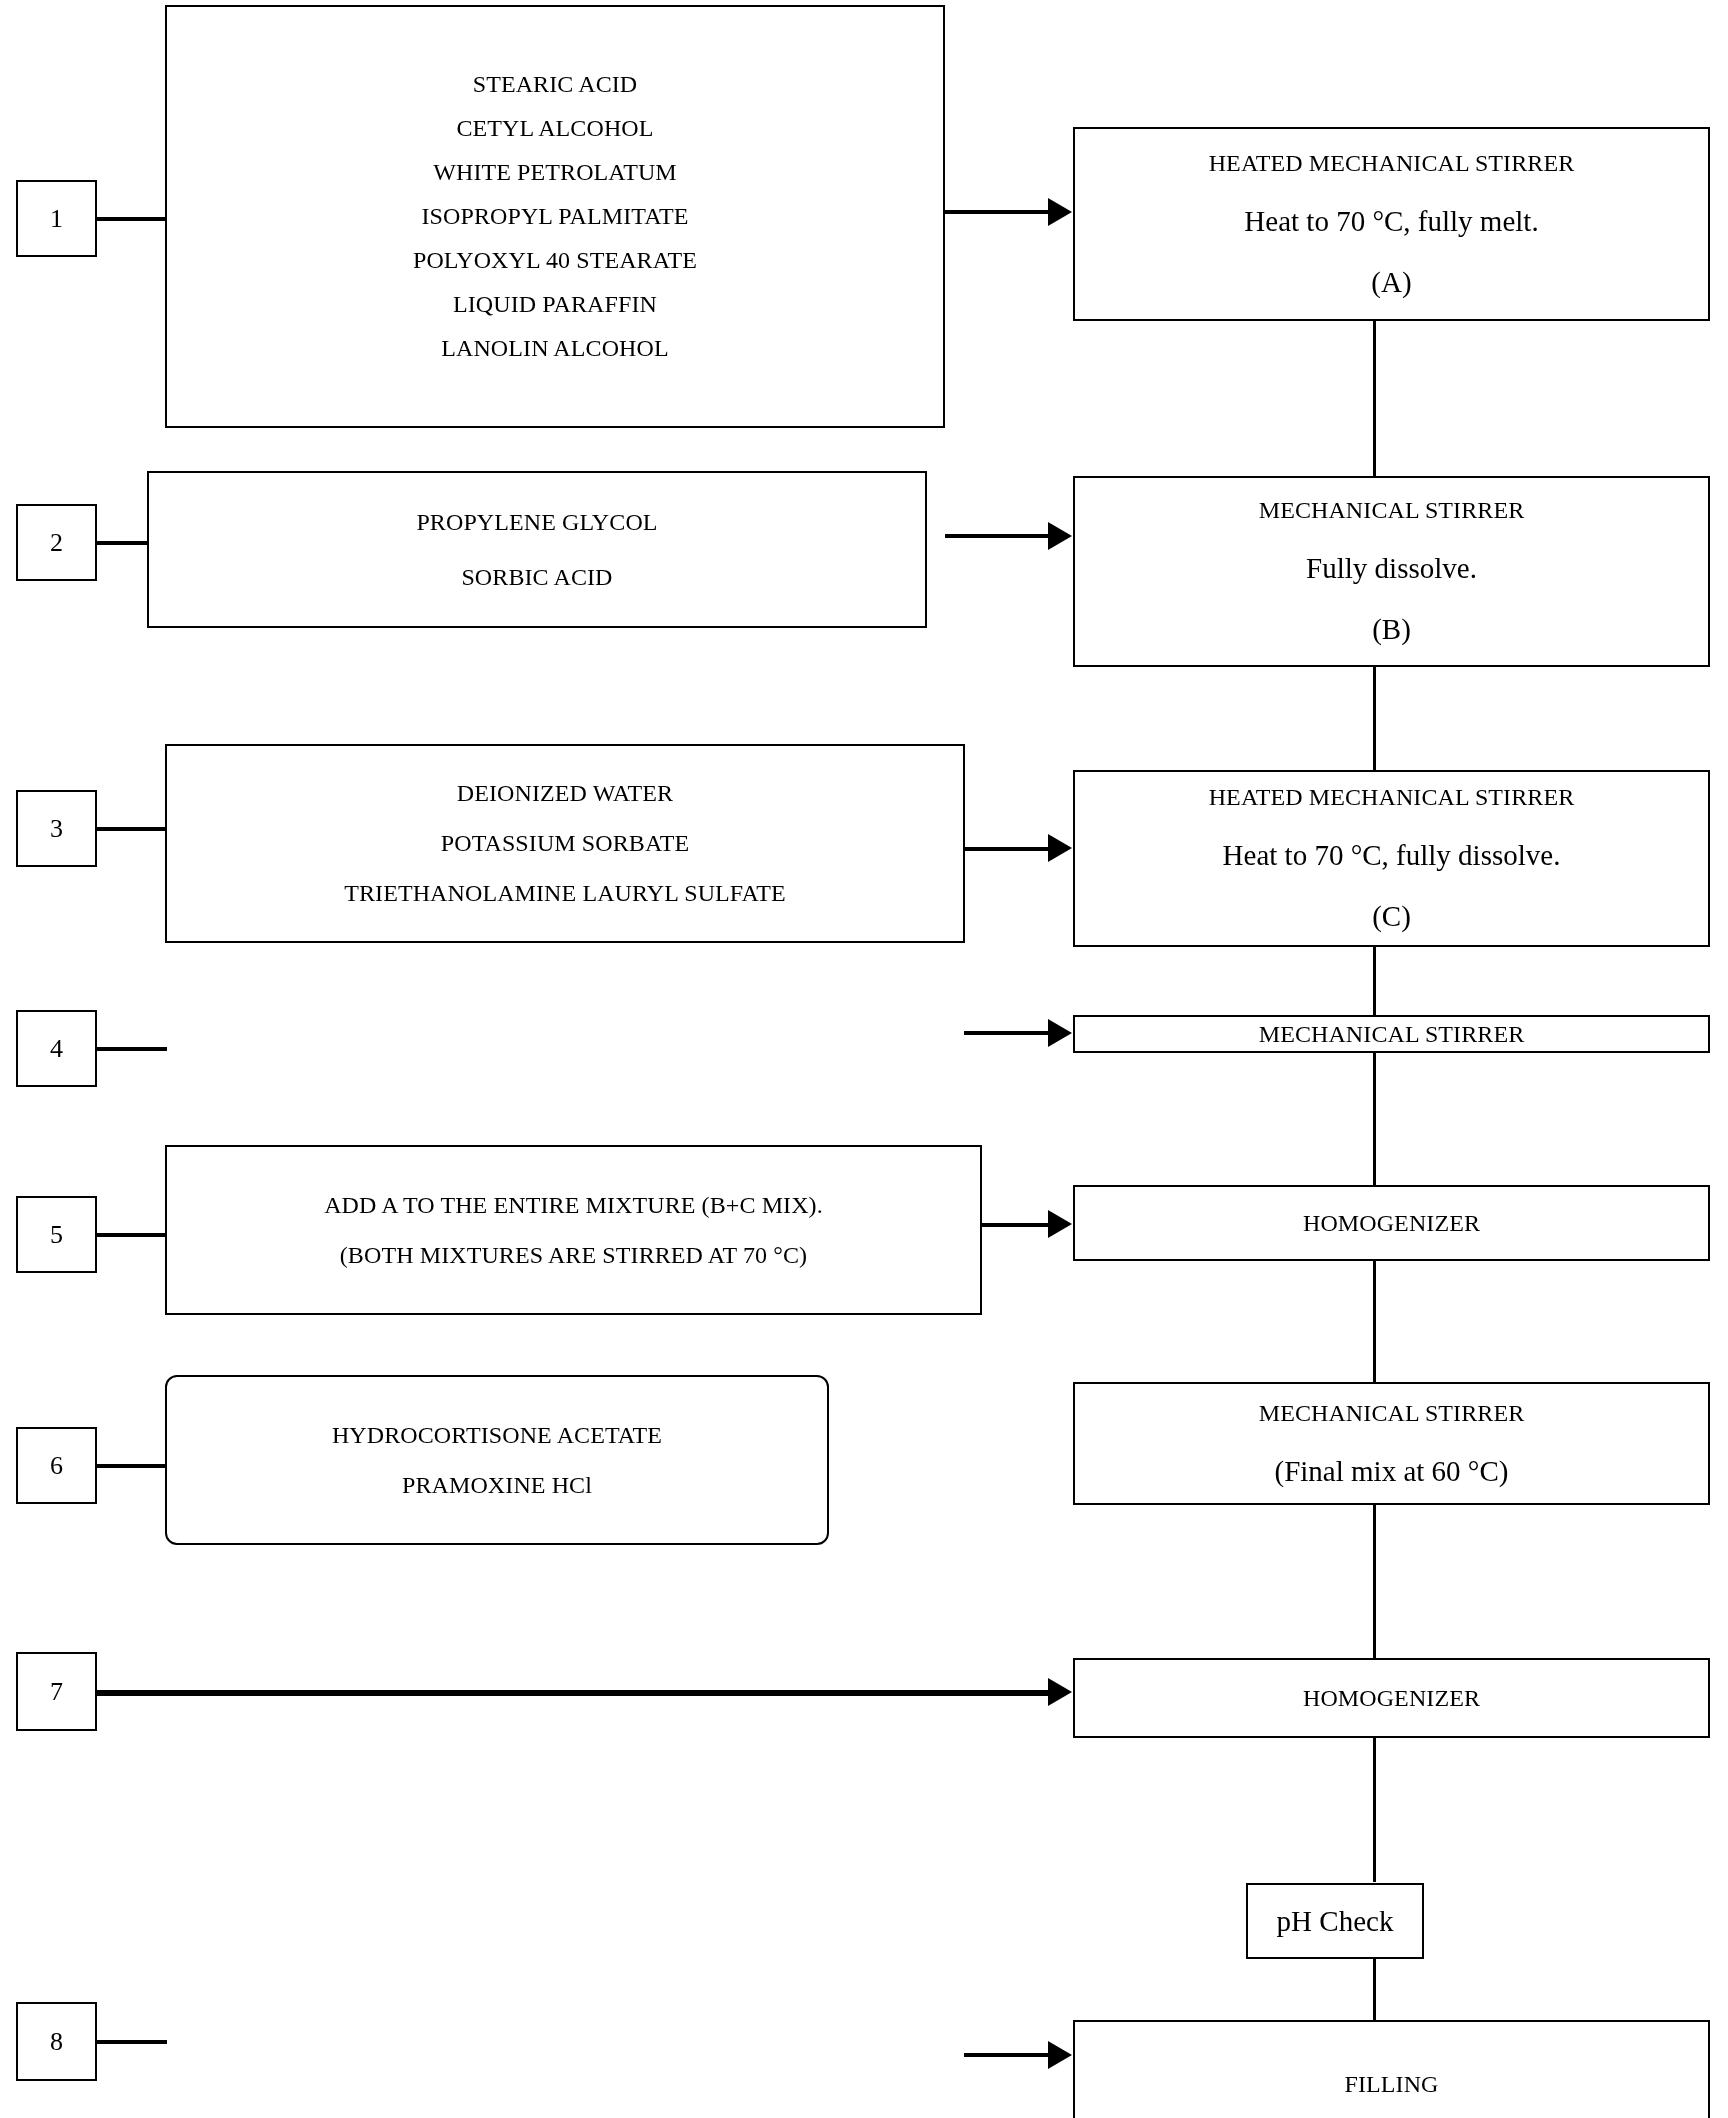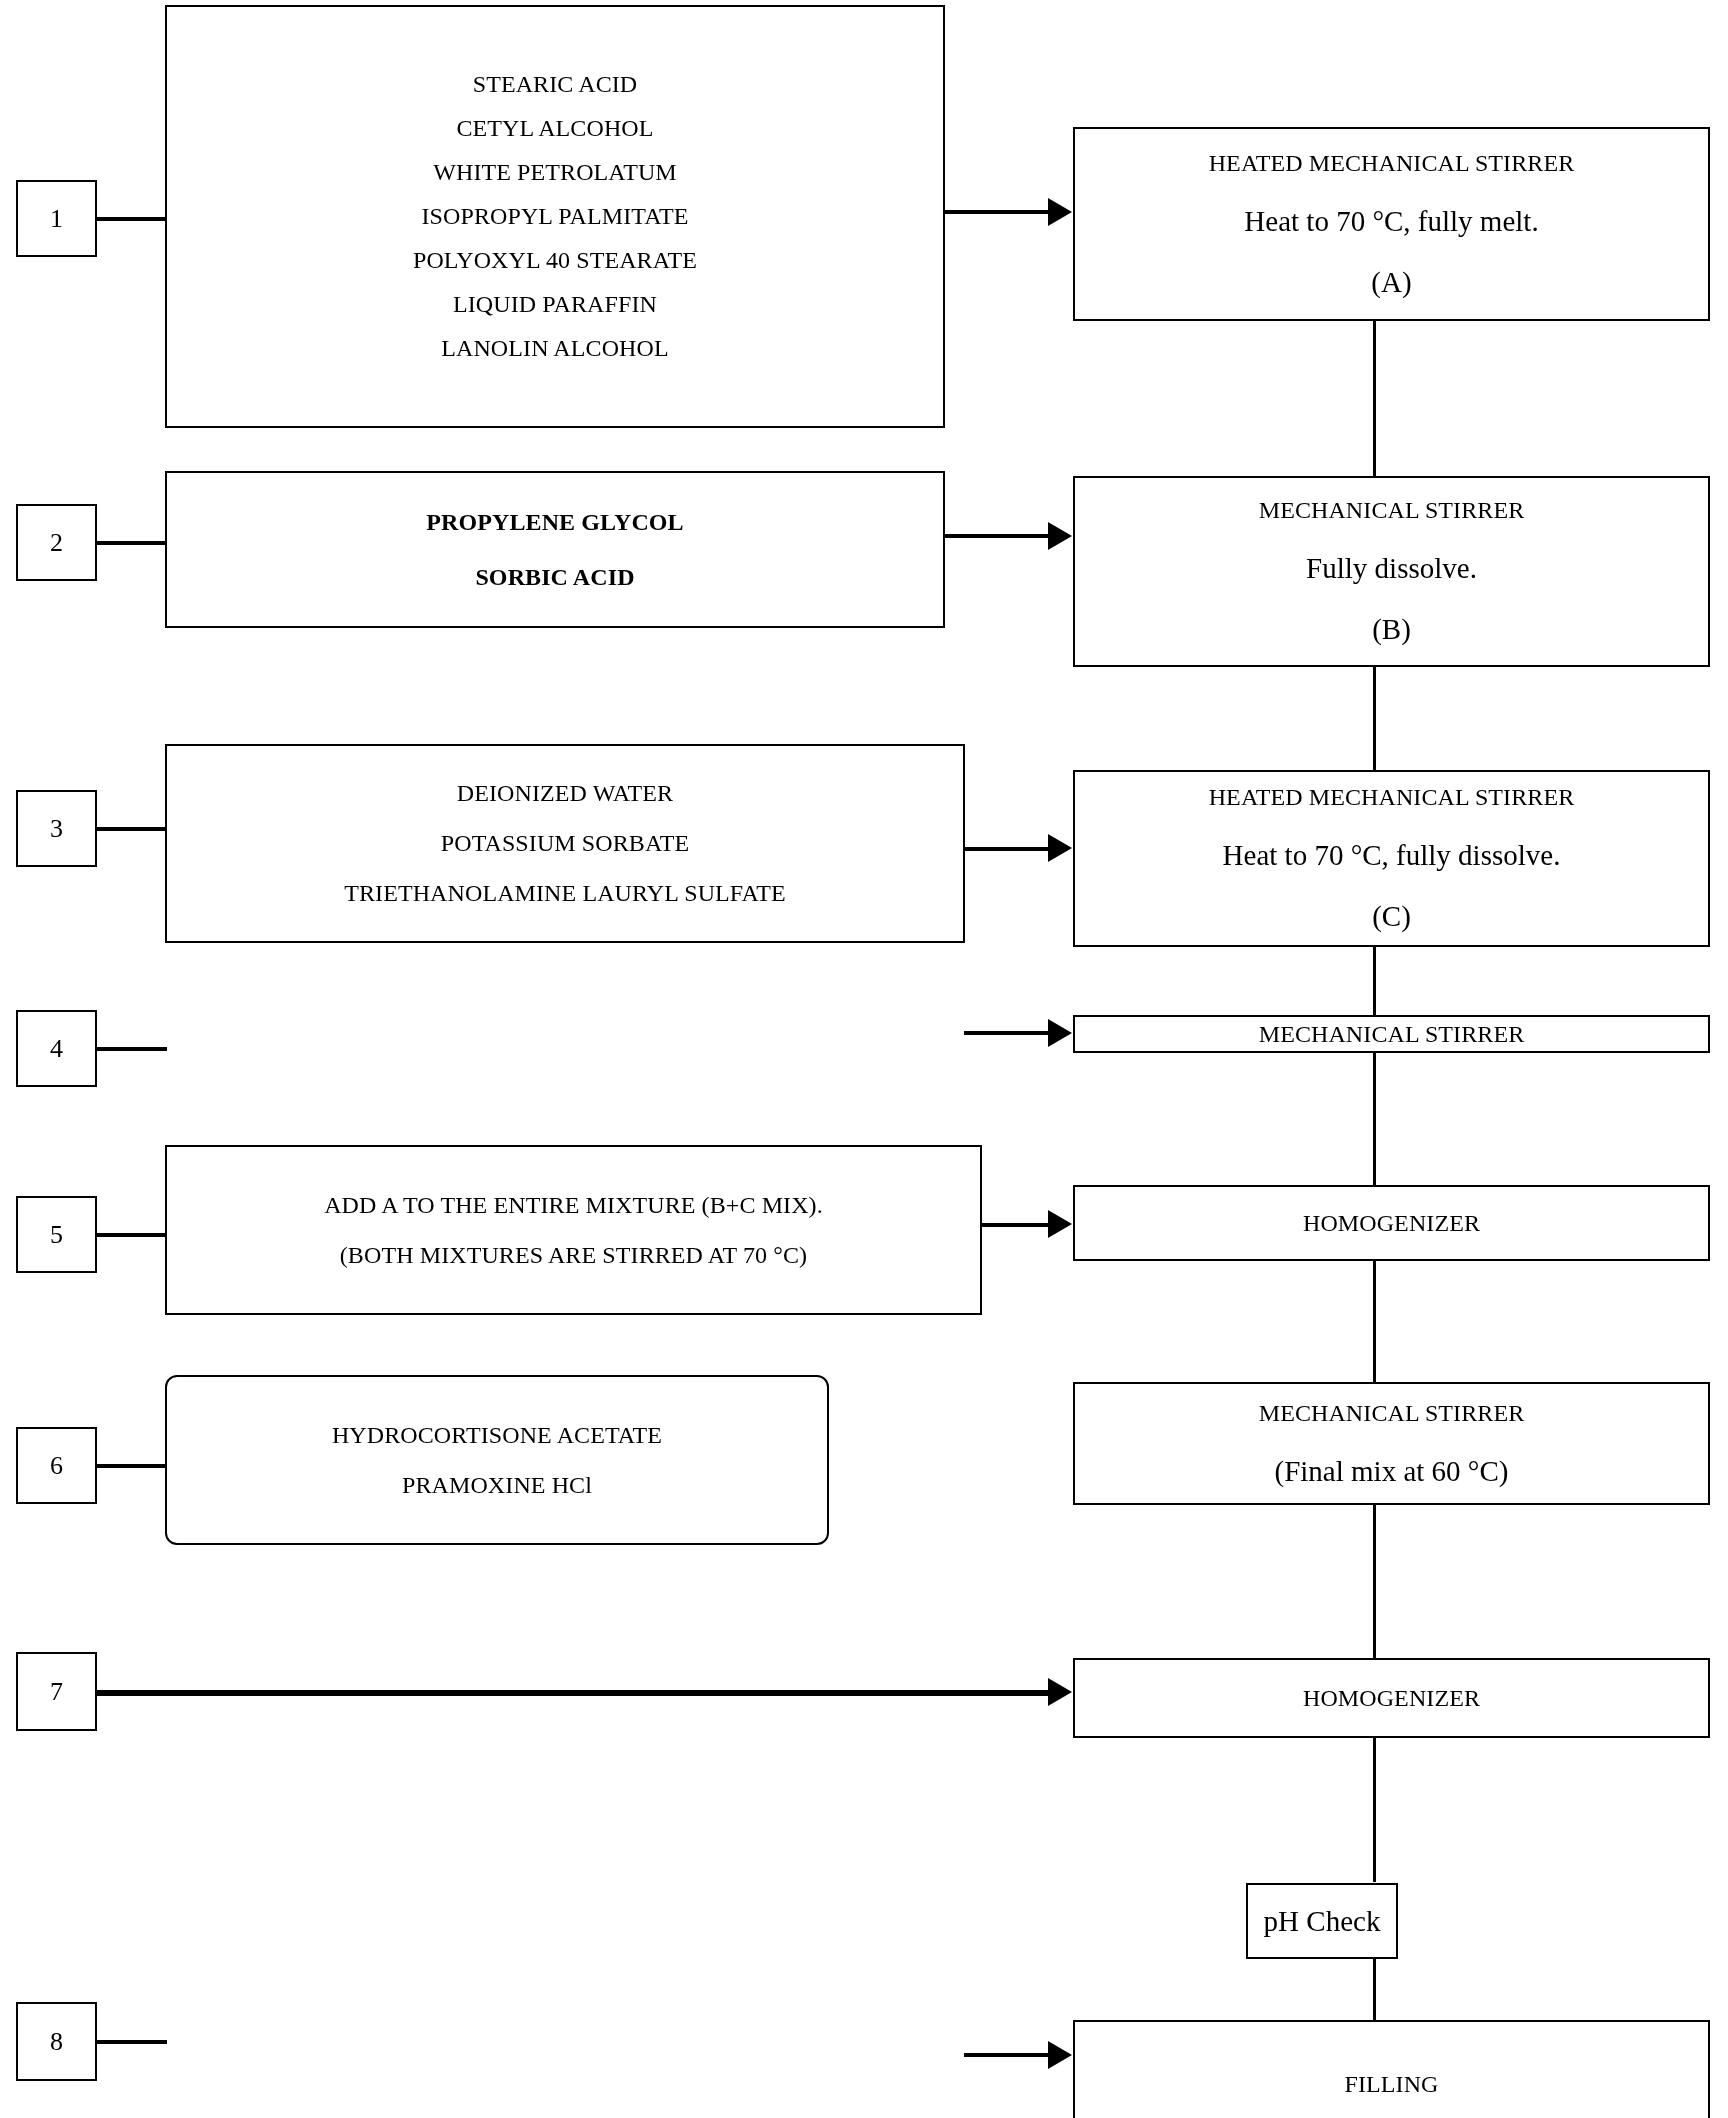--- a/index.html
+++ b/index.html
@@ -91,21 +91,21 @@
     <span class="txt t-sent">(A)</span>
   </div>
 
   <div class="line v-line" style="left:1373px; top:321px; width:3px; height:155px;"></div>
 
   <div class="num-box" style="left:16px; top:504px; width:81px; height:77px;">
     <span class="txt">2</span>
   </div>
   <div class="line h-line" style="left:96px; top:541px; width:71px;"></div>
 
-  <div class="box gap-sm" style="left:165px; top:471px; width:780px; height:157px;font-weight:bold;">
+  <div class="box gap-sm" style="left:147px; top:471px; width:780px; height:157px;">
     <span class="txt t-cap">PROPYLENE GLYCOL</span>
     <span class="txt t-cap">SORBIC ACID</span>
   </div>
 
   <div class="line h-line" style="left:945px; top:534px; width:104px;"></div>
   <div class="arrow-head" style="left:1048px; top:522px;"></div>
 
   <div class="box gap-sm" style="left:1073px; top:476px; width:637px; height:191px;">
     <span class="txt t-cap">MECHANICAL STIRRER</span>
     <span class="txt t-sent">Fully dissolve.</span>
@@ -193,21 +193,21 @@
 
   <div class="line h-line" style="left:96px; top:1690px; width:952px; height:5.5px;"></div>
   <div class="arrow-head" style="left:1048px; top:1678px;"></div>
 
   <div class="box" style="left:1073px; top:1658px; width:637px; height:80px;">
     <span class="txt t-cap">HOMOGENIZER</span>
   </div>
 
   <div class="line v-line" style="left:1373px; top:1737px; width:3px; height:145px;"></div>
 
-  <div class="box" style="left:1246px; top:1883px; width:152px; height:76px;">
+  <div class="box" style="left:1246px; top:1883px; width:178px; height:76px;">
     <span class="txt t-sent">pH Check</span>
   </div>
 
   <div class="line v-line" style="left:1373px; top:1959px; width:3px; height:94px;"></div>
 
   <div class="num-box" style="left:16px; top:2002px; width:81px; height:79px;">
     <span class="txt">8</span>
   </div>
   <div class="line h-line" style="left:96px; top:2040px; width:71px;"></div>
 

